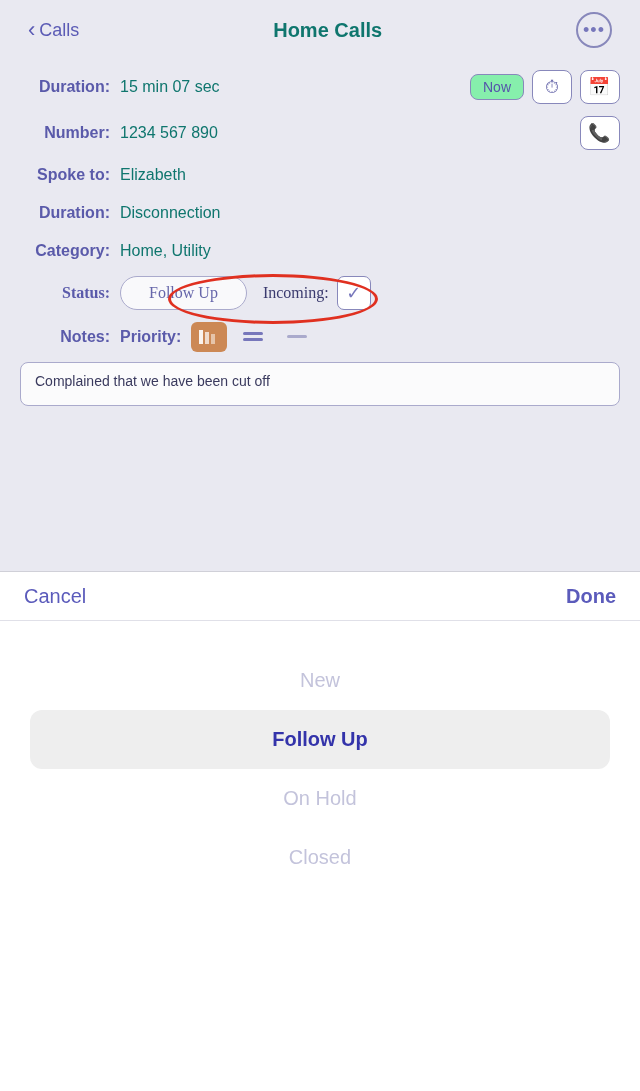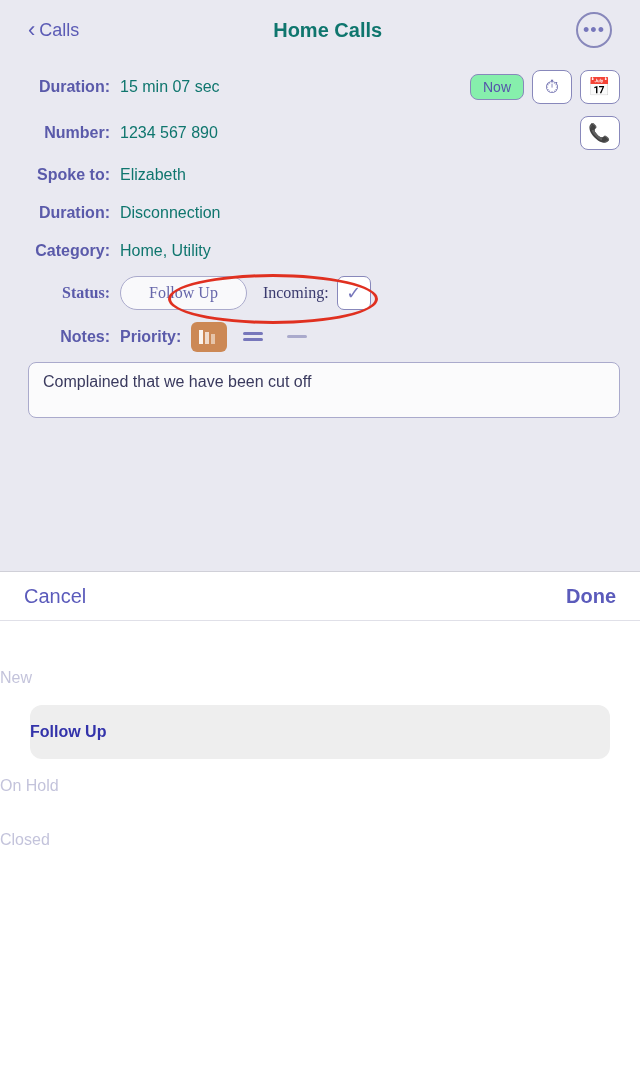--- a/index.html
+++ b/index.html
@@ -186,28 +186,28 @@
       display: flex;
       align-items: center;
       justify-content: center;
     }
     .priority-high { background: #cc8855; }
     .priority-med { background: transparent; }
     .priority-low { background: transparent; }
 
     
     .notes-preview {
-      margin: 4px 0 0 8px;
+      margin: 4px 0 0 0;
       border: 1.5px solid #aaaacc;
       border-radius: 8px;
       padding: 10px 14px;
-      font-size: 16px;
+      font-size: 14px;
       color: #3a3a5e;
       background: rgba(255,255,255,0.8);
-      height: 56px;
+      height: 44px;
       overflow: hidden;
     }
 
     
     .picker-sheet {
       position: absolute;
       bottom: 0;
       left: 0;
       right: 0;
       height: 520px;
@@ -244,23 +244,23 @@
       flex-direction: column;
       justify-content: flex-start;
       padding-top: 30px;
       align-items: center;
       gap: 0;
       overflow: hidden;
     }
 
     .picker-item {
       width: 100%;
-      text-align: left;
+      text-align: center;
       padding: 18px 0;
-      font-size: 16px;
+      font-size: 20px;
       color: #9999cc;
       font-weight: 400;
       position: relative;
     }
 
     .picker-item.selected {
       color: #3333aa;
       font-weight: 600;
       background: #eeeeee;
       border-radius: 12px;

